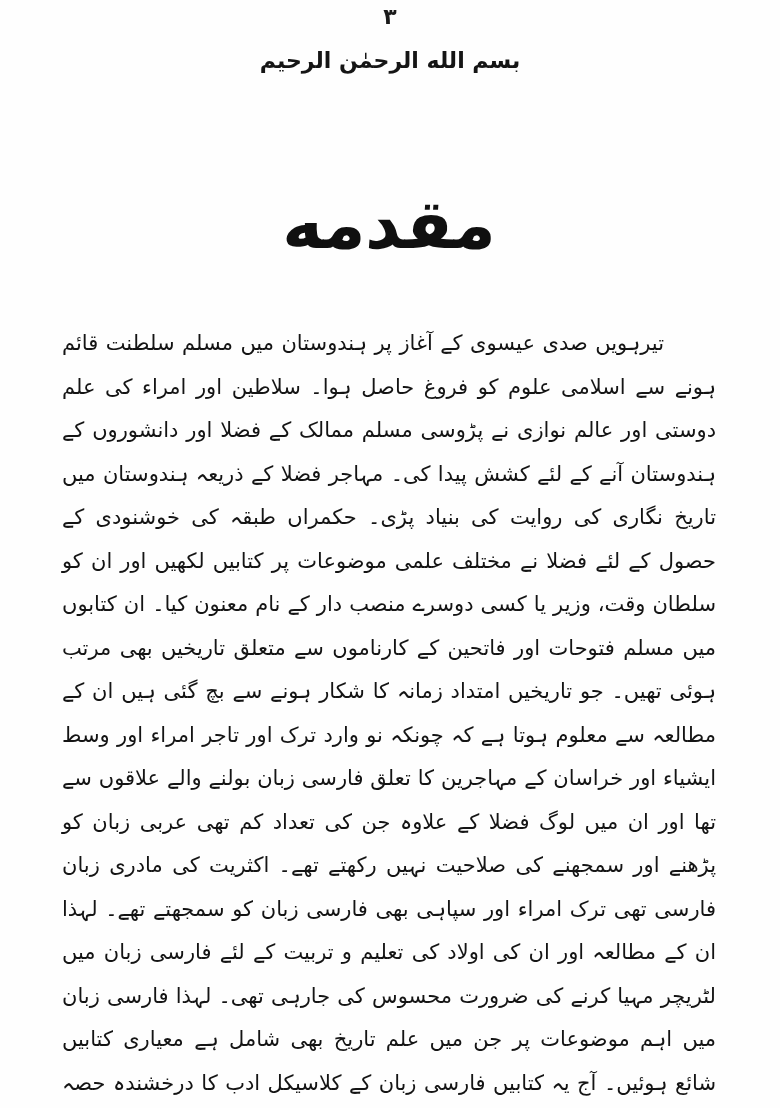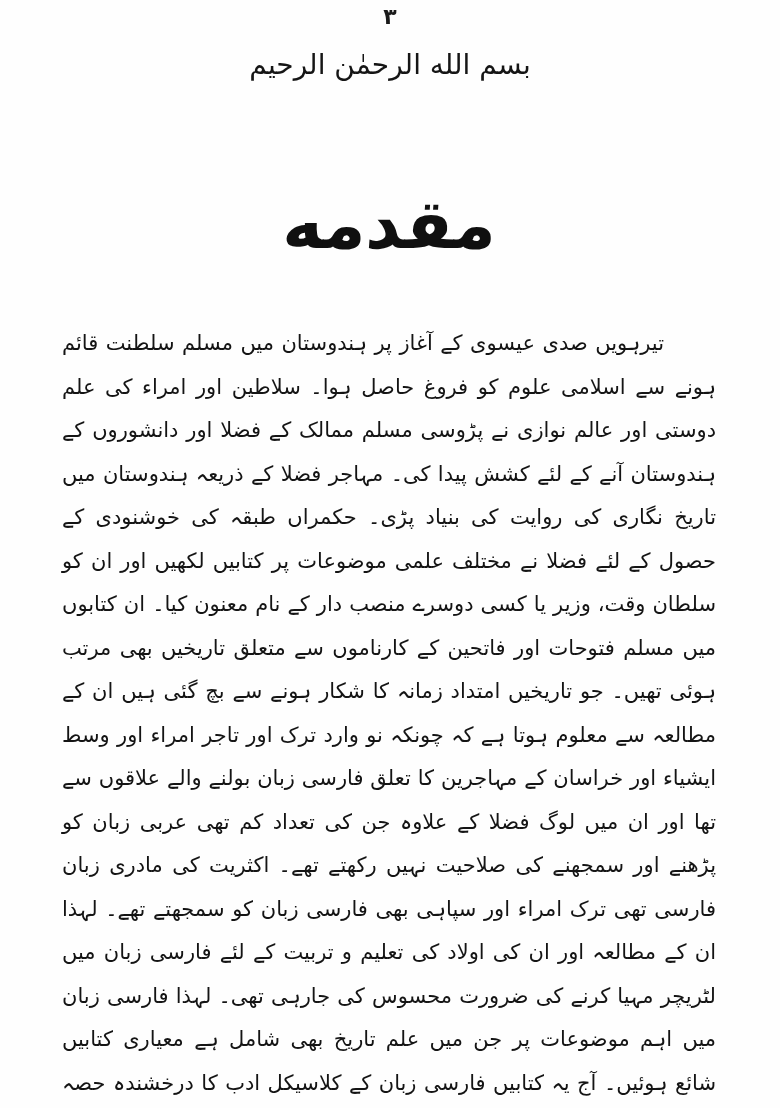--- a/index.html
+++ b/index.html
@@ -30,22 +30,22 @@
     font-weight: bold;
     color: #1a1a1a;
   }
 
   .bismillah {
     position: absolute;
     top: 48px;
     left: 0;
     right: 0;
     text-align: center;
-    font-size: 28px;
-    font-weight: normal;
+    font-size: 22px;
+    font-weight: bold;
     color: #151515;
     letter-spacing: 1px;
   }
 
   .chapter-title {
     position: absolute;
     top: 185px;
     left: 0;
     right: 0;
     text-align: center;

